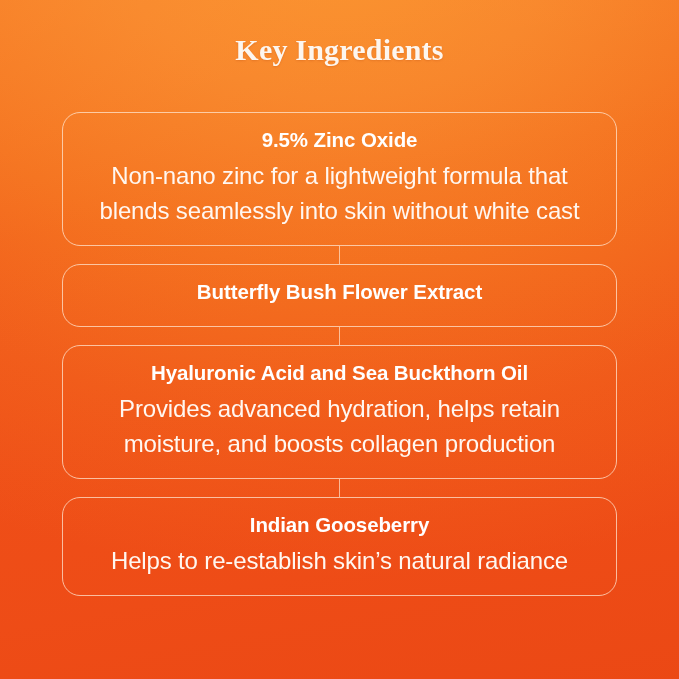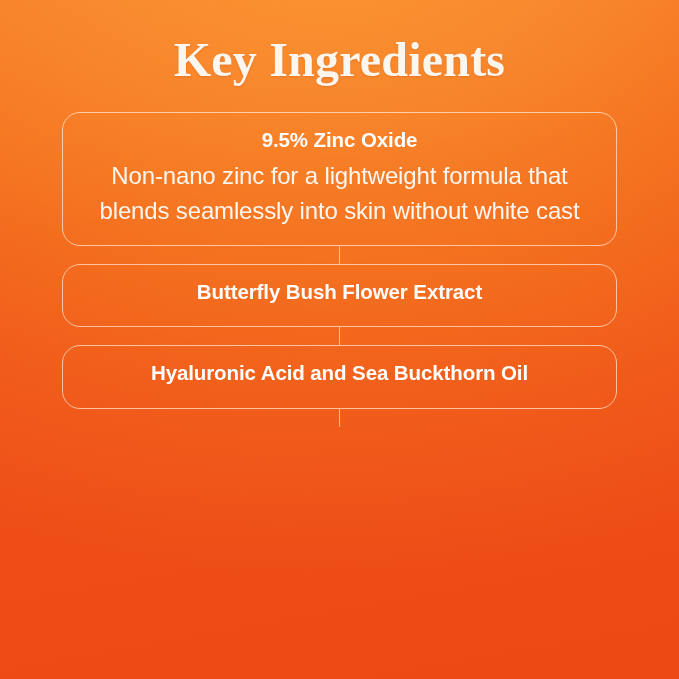--- a/index.html
+++ b/index.html
@@ -41,21 +41,21 @@
   }
 
   .page-title {
     position: absolute;
     top: 34px;
     left: 0;
     right: 0;
     text-align: center;
     font-family: "Liberation Serif", "DejaVu Serif", serif;
     font-weight: 700;
-    font-size: 48px;
+    font-size: 30px;
     line-height: 1.08;
     color: #FDF6EF;
     letter-spacing: 0.2px;
     text-shadow: 0 1px 2px rgba(150,40,5,0.18);
   }
 
   .cards {
     position: absolute;
     top: 112px;
     left: 62px;
@@ -121,19 +121,24 @@
     <div class="connector"></div>
 
     <div class="card">
       <div class="card-title">Butterfly Bush Flower Extract</div>
     </div>
 
     <div class="connector"></div>
 
     <div class="card">
       <div class="card-title">Hyaluronic Acid and Sea Buckthorn Oil</div>
+      <div class="card-body">Provides advanced hydration, helps retain moisture, and boosts collagen production</div>
     </div>
 
     <div class="connector"></div>
 
+    <div class="card">
+      <div class="card-title">Indian Gooseberry</div>
+      <div class="card-body">Helps to re-establish skin’s natural radiance</div>
+    </div>
 
   </div>
 </div>
 
 </body></html>

